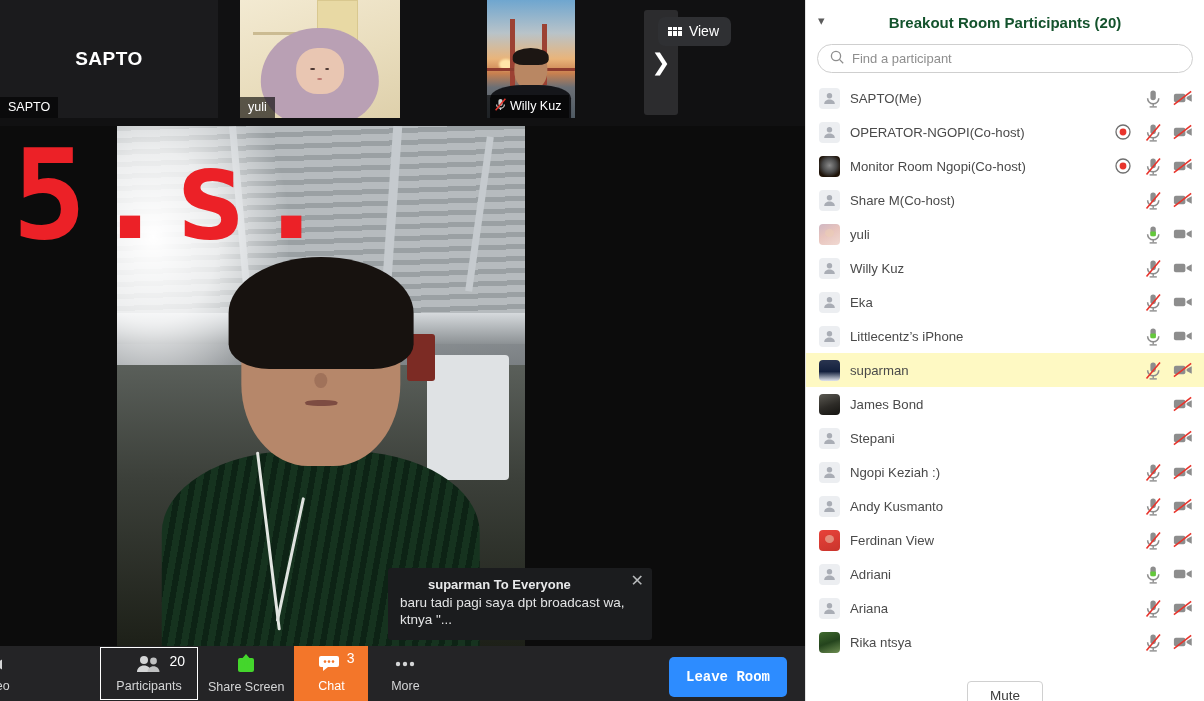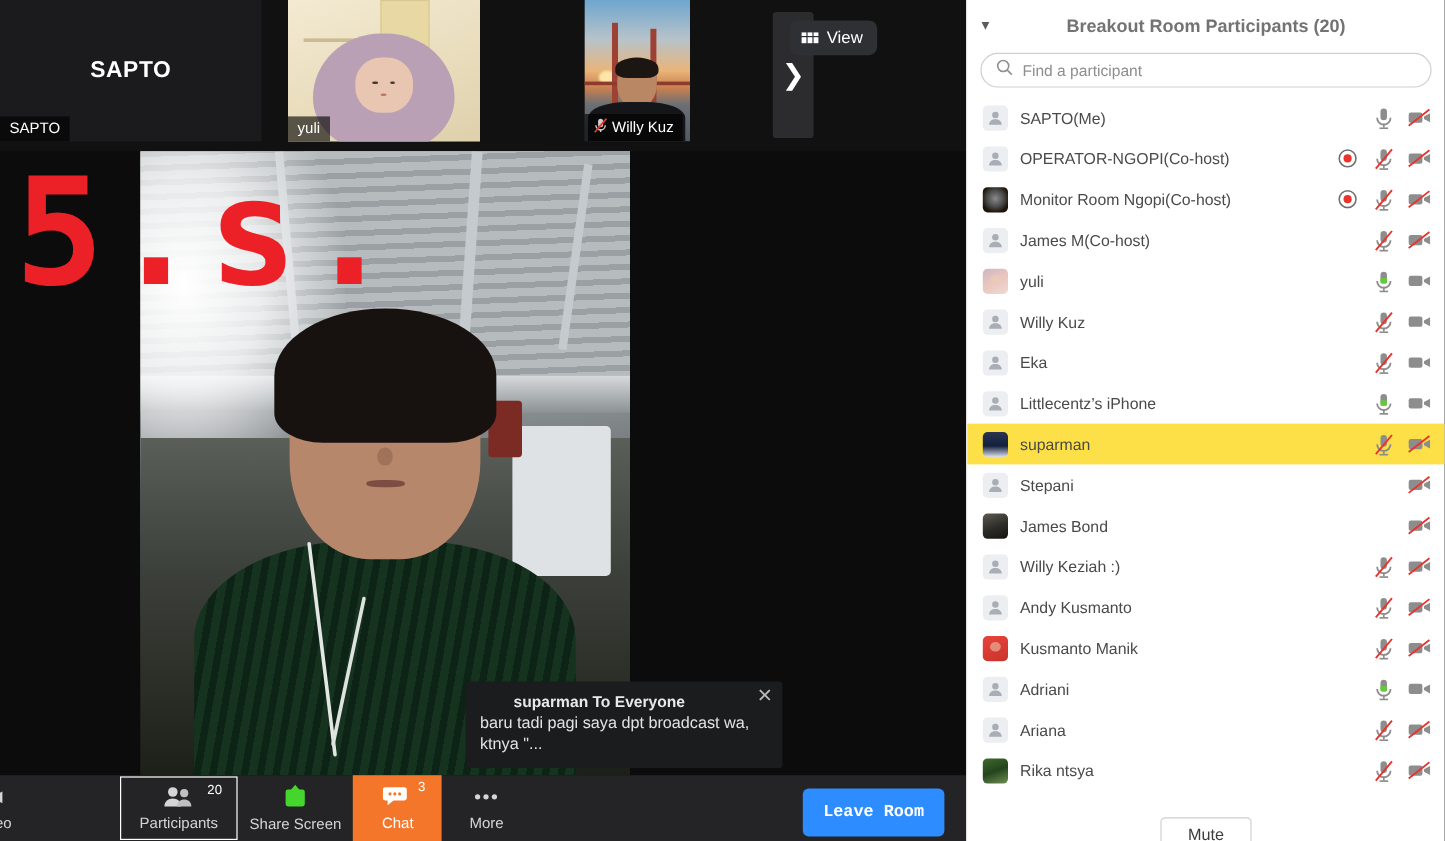--- a/index.html
+++ b/index.html
@@ -190,55 +190,55 @@
     border: 1px solid #ffffff; margin-left: 86px;
     min-width: 98px; height: 53px;
   }
   .tb-chat { background: #f3762a; color: #fff; min-width: 74px; height: 55px; }
   .leave {
     position:absolute; right: 18px; top: 11px;
     background: #2d8cff; color:#fff;
     font-size: 14px; font-weight: bold;
     padding: 12px 17px; border-radius: 5px; font-family: Liberation Mono, monospace;
   }
-  .badge { position:absolute; font-size: 11px; color:#fff; }
+  .badge { position:absolute; font-size: 14px; color:#fff; }
 
   
   .panel {
     position: absolute; right: 0; top: 0;
     width: 399px; height: 701px;
     background: #ffffff;
     border-left: 1px solid #e3e3e3;
   }
   .panel-head {
     height: 44px; display:flex; align-items:center;
     position: relative; padding: 0 14px;
   }
   .panel-chev {
     position:absolute; left: 12px; top: 13px;
     color:#5b5b5b; font-size: 13px;
   }
   .panel-title {
     flex: 1; text-align: center;
-    font-size: 15px; font-weight: bold; color: #737373;
+    font-size: 15px; font-weight: bold; color: #14532d;
   }
   .panel-title .count { font-weight: bold; }
   .search-wrap { padding: 0 11px 8px 11px; }
   .search {
     height: 29px; border: 1px solid #cfcfcf; border-radius: 15px;
     display: flex; align-items: center; gap: 8px; padding: 0 12px;
     background: #fff;
   }
   .search-ph { color: #8e8e8e; font-size: 13px; }
   .plist { overflow: hidden; }
   .prow {
     height: 34px; display: flex; align-items: center;
     padding: 0 11px 0 13px; position: relative;
   }
-  .prow.sel { background: #fde047; }
+  .prow.sel { background: #fef9c3; }
   .pav {
     width: 21px; height: 21px; border-radius: 4px;
     background: #eceef1; flex: 0 0 21px;
     display:flex; align-items:center; justify-content:center;
     overflow:hidden; margin-right: 10px;
   }
   .pav svg { display:block; }
   .pname {
     font-size: 13.2px; color: #4a4a4a;
     white-space: nowrap; overflow: hidden; text-overflow: ellipsis;
@@ -549,21 +549,21 @@
             </span>
           </div>
         </div>
         <div class="prow">
           <div class="pav">
             <svg width="13" height="13" viewBox="0 0 13 13">
               <circle cx="6.5" cy="3.8" r="2.7" fill="#a9adb5"></circle>
               <path d="M1.2 12c0-3 2.4-4.6 5.3-4.6S11.8 9 11.8 12z" fill="#a9adb5"></path>
             </svg>
           </div>
-          <div class="pname">James M(Co-host)</div>
+          <div class="pname">Share M(Co-host)</div>
           <div class="picons">
             <span class="slot">
               <svg width="17" height="19" viewBox="0 0 17 19">
                 <rect x="5.4" y="1.4" width="5.4" height="9.8" rx="2.7" fill="#8d8d8d"></rect>
                 <path d="M2.6 9.2a5.6 5.6 0 0 0 11.2 0" stroke="#8d8d8d" stroke-width="1.5" fill="none"></path>
                 <rect x="7.5" y="14" width="1.4" height="3.4" fill="#8d8d8d"></rect>
                 <rect x="4.6" y="17.2" width="7.2" height="1.4" fill="#8d8d8d"></rect>
                 <line x1="1.5" y1="17.5" x2="15" y2="1.5" stroke="#e8342c" stroke-width="1.6"></line>
               </svg>
             </span>
@@ -691,60 +691,60 @@
             <span class="slot">
               <svg width="22" height="18" viewBox="0 0 22 18">
                 <rect x="1" y="4.4" width="12.6" height="9.4" rx="2" fill="#8d8d8d"></rect>
                 <path d="M15 8 L20.6 5 V13.2 L15 10.2 Z" fill="#8d8d8d"></path>
                 <line x1="1" y1="16.4" x2="20" y2="1.6" stroke="#e8342c" stroke-width="1.7"></line>
               </svg>
             </span>
           </div>
         </div>
         <div class="prow">
-          <div class="pav">
-            <svg width="13" height="13" viewBox="0 0 13 13">
-              <circle cx="6.5" cy="3.8" r="2.7" fill="#a9adb5"></circle>
-              <path d="M1.2 12c0-3 2.4-4.6 5.3-4.6S11.8 9 11.8 12z" fill="#a9adb5"></path>
-            </svg>
-          </div>
-          <div class="pname">Stepani</div>
-          <div class="picons">
-            <span class="slot"></span>
-            <span class="slot">
-              <svg width="22" height="18" viewBox="0 0 22 18">
-                <rect x="1" y="4.4" width="12.6" height="9.4" rx="2" fill="#8d8d8d"></rect>
-                <path d="M15 8 L20.6 5 V13.2 L15 10.2 Z" fill="#8d8d8d"></path>
-                <line x1="1" y1="16.4" x2="20" y2="1.6" stroke="#e8342c" stroke-width="1.7"></line>
-              </svg>
-            </span>
-          </div>
-        </div>
-        <div class="prow">
           <div class="pav av-james"></div>
           <div class="pname">James Bond</div>
           <div class="picons">
             <span class="slot"></span>
             <span class="slot">
               <svg width="22" height="18" viewBox="0 0 22 18">
                 <rect x="1" y="4.4" width="12.6" height="9.4" rx="2" fill="#8d8d8d"></rect>
                 <path d="M15 8 L20.6 5 V13.2 L15 10.2 Z" fill="#8d8d8d"></path>
                 <line x1="1" y1="16.4" x2="20" y2="1.6" stroke="#e8342c" stroke-width="1.7"></line>
               </svg>
             </span>
           </div>
         </div>
         <div class="prow">
           <div class="pav">
             <svg width="13" height="13" viewBox="0 0 13 13">
               <circle cx="6.5" cy="3.8" r="2.7" fill="#a9adb5"></circle>
               <path d="M1.2 12c0-3 2.4-4.6 5.3-4.6S11.8 9 11.8 12z" fill="#a9adb5"></path>
             </svg>
           </div>
-          <div class="pname">Willy Keziah :)</div>
+          <div class="pname">Stepani</div>
+          <div class="picons">
+            <span class="slot"></span>
+            <span class="slot">
+              <svg width="22" height="18" viewBox="0 0 22 18">
+                <rect x="1" y="4.4" width="12.6" height="9.4" rx="2" fill="#8d8d8d"></rect>
+                <path d="M15 8 L20.6 5 V13.2 L15 10.2 Z" fill="#8d8d8d"></path>
+                <line x1="1" y1="16.4" x2="20" y2="1.6" stroke="#e8342c" stroke-width="1.7"></line>
+              </svg>
+            </span>
+          </div>
+        </div>
+        <div class="prow">
+          <div class="pav">
+            <svg width="13" height="13" viewBox="0 0 13 13">
+              <circle cx="6.5" cy="3.8" r="2.7" fill="#a9adb5"></circle>
+              <path d="M1.2 12c0-3 2.4-4.6 5.3-4.6S11.8 9 11.8 12z" fill="#a9adb5"></path>
+            </svg>
+          </div>
+          <div class="pname">Ngopi Keziah :)</div>
           <div class="picons">
             <span class="slot">
               <svg width="17" height="19" viewBox="0 0 17 19">
                 <rect x="5.4" y="1.4" width="5.4" height="9.8" rx="2.7" fill="#8d8d8d"></rect>
                 <path d="M2.6 9.2a5.6 5.6 0 0 0 11.2 0" stroke="#8d8d8d" stroke-width="1.5" fill="none"></path>
                 <rect x="7.5" y="14" width="1.4" height="3.4" fill="#8d8d8d"></rect>
                 <rect x="4.6" y="17.2" width="7.2" height="1.4" fill="#8d8d8d"></rect>
                 <line x1="1.5" y1="17.5" x2="15" y2="1.5" stroke="#e8342c" stroke-width="1.6"></line>
               </svg>
             </span>
@@ -779,21 +779,21 @@
               <svg width="22" height="18" viewBox="0 0 22 18">
                 <rect x="1" y="4.4" width="12.6" height="9.4" rx="2" fill="#8d8d8d"></rect>
                 <path d="M15 8 L20.6 5 V13.2 L15 10.2 Z" fill="#8d8d8d"></path>
                 <line x1="1" y1="16.4" x2="20" y2="1.6" stroke="#e8342c" stroke-width="1.7"></line>
               </svg>
             </span>
           </div>
         </div>
         <div class="prow">
           <div class="pav av-ferdinan av-photo"></div>
-          <div class="pname">Kusmanto Manik</div>
+          <div class="pname">Ferdinan View</div>
           <div class="picons">
             <span class="slot">
               <svg width="17" height="19" viewBox="0 0 17 19">
                 <rect x="5.4" y="1.4" width="5.4" height="9.8" rx="2.7" fill="#8d8d8d"></rect>
                 <path d="M2.6 9.2a5.6 5.6 0 0 0 11.2 0" stroke="#8d8d8d" stroke-width="1.5" fill="none"></path>
                 <rect x="7.5" y="14" width="1.4" height="3.4" fill="#8d8d8d"></rect>
                 <rect x="4.6" y="17.2" width="7.2" height="1.4" fill="#8d8d8d"></rect>
                 <line x1="1.5" y1="17.5" x2="15" y2="1.5" stroke="#e8342c" stroke-width="1.6"></line>
               </svg>
             </span>

